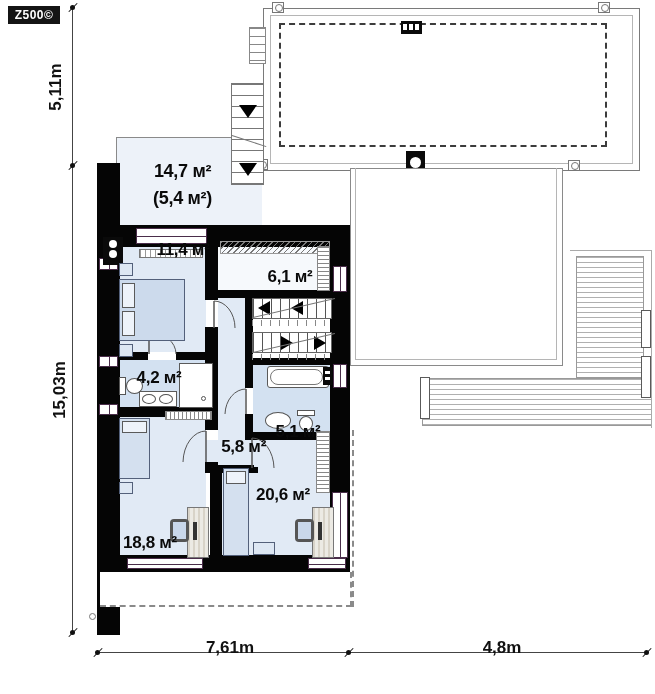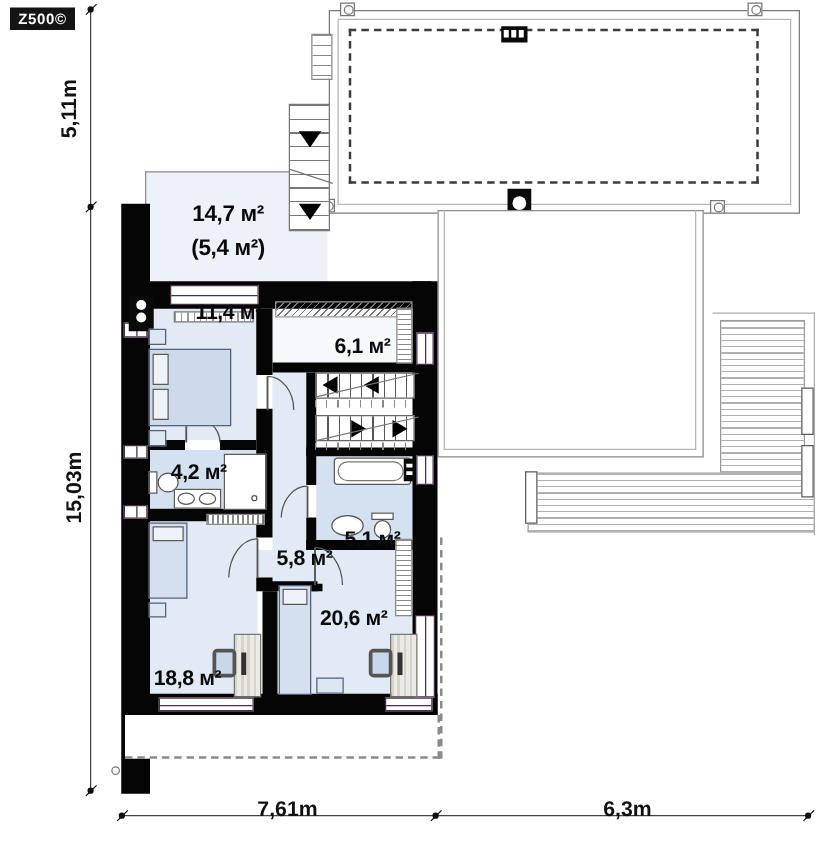--- a/index.html
+++ b/index.html
@@ -244,17 +244,17 @@
   <div class="dim-label" style="left:24px; top:380px; width:72px; transform:rotate(-90deg);">15,03m</div>
 
   <div class="dim-line" style="left:97px; top:652px; width:550px; height:1px;"></div>
   <div class="dim-dot" style="left:95px; top:650px;"></div>
   <div class="dim-dot" style="left:346px; top:650px;"></div>
   <div class="dim-dot" style="left:644px; top:650px;"></div>
   <div class="dim-tick" style="left:92px; top:652px;"></div>
   <div class="dim-tick" style="left:343px; top:652px;"></div>
   <div class="dim-tick" style="left:641px; top:652px;"></div>
   <div class="dim-label" style="left:190px; top:638px; width:80px;">7,61m</div>
-  <div class="dim-label" style="left:472px; top:638px; width:60px;">6,3m</div>
+  <div class="dim-label" style="left:472px; top:638px; width:60px;">4,8m</div>
 
   <div class="logo">Z500©</div>
 
 </div>
 
 </body></html>

